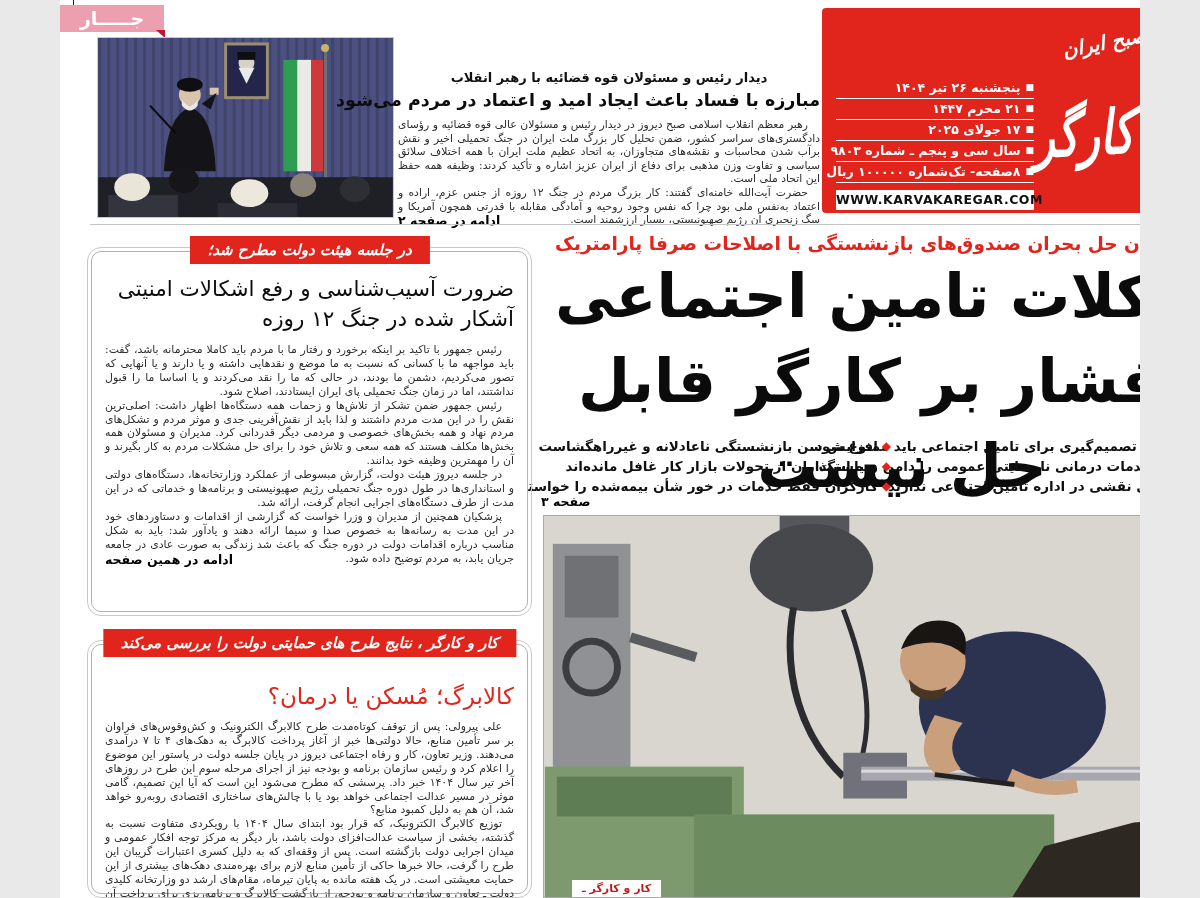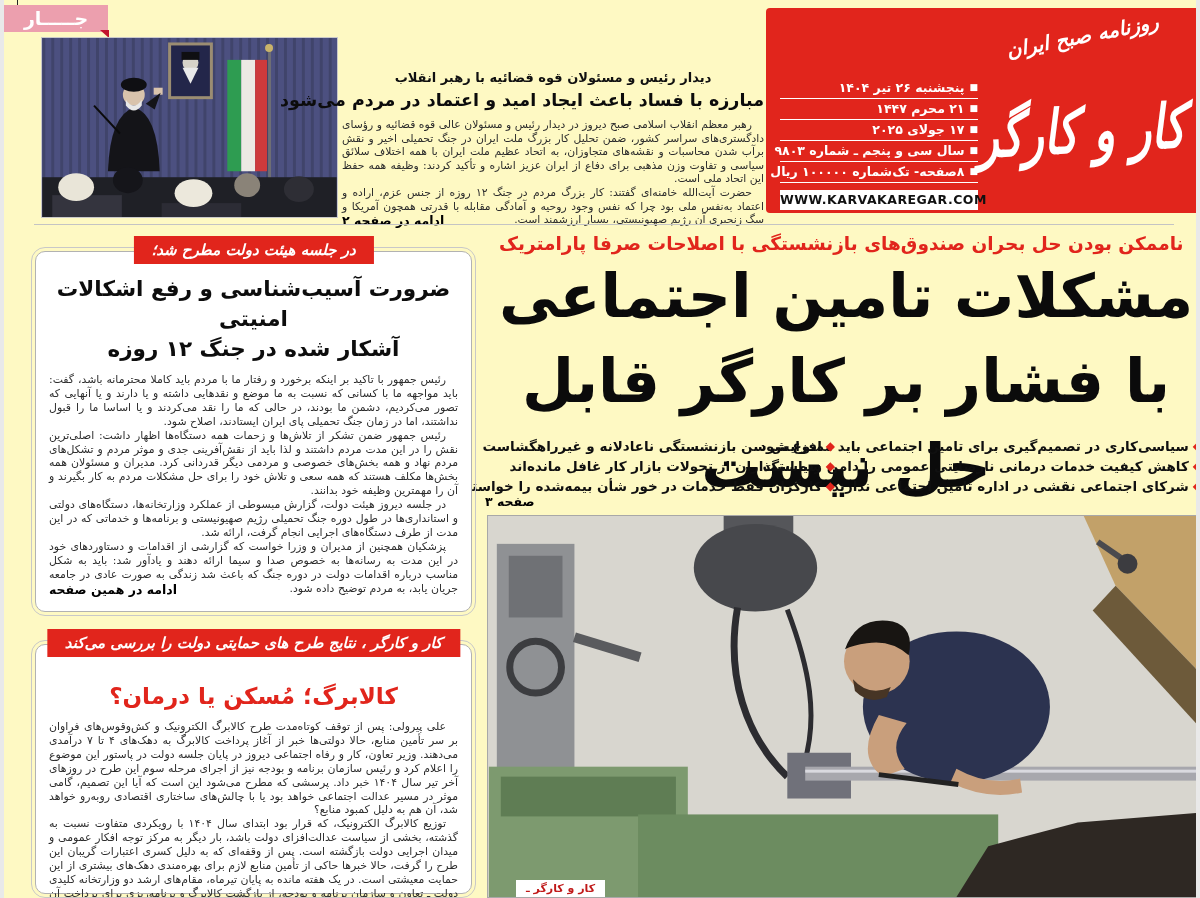--- a/index.html
+++ b/index.html
@@ -1,20 +1,20 @@
 <!DOCTYPE html>
 <html dir="rtl" lang="fa"><head>
 <meta charset="utf-8">
 <style>
   * { margin:0; padding:0; box-sizing:border-box; }
   html,body { background:#e9e9e9; }
   body { font-family:"DejaVu Sans", sans-serif; }
   #page {
-    position:relative; width:1192px; height:898px; margin:0 auto;
-    background:#fef9c3; overflow:hidden; direction:rtl;padding-left:41px;
+    position:relative; width:1080px; height:898px; margin:0 auto;
+    background:#ffffff; overflow:hidden; direction:rtl;padding-left:41px;
   }
   
   .corner-logo {
     position:absolute; left:0; top:5px; width:104px; height:27px;
     background:#ec9fae; color:#fff; font-weight:bold; font-size:19px;
     text-align:center; line-height:26px; letter-spacing:2px; direction:rtl;
   }
   .corner-logo .tri {
     position:absolute; right:-1px; bottom:-6px; width:0; height:0;
     border-left:9px solid transparent; border-top:8px solid #c2152d;
@@ -107,21 +107,21 @@
     position:absolute; left:31px; width:437px;
     border:1px solid #b2b2b2; outline:1px solid #c8c8c8; outline-offset:3px;
     border-radius:10px; background:#fff; padding:6px 13px 0;
   }
   .abox .pill {
     position:absolute; top:-16px; left:50%; transform:translateX(-50%);
     background:#e1251c; color:#fff; font-weight:bold; font-size:15px;
     padding:5px 18px; border-radius:0; white-space:nowrap;font-style:italic;
   }
   .abox .hl {
-    text-align:center; font-weight:bold; color:#0d0d0d;
+    font-weight:normal; color:#0d0d0d;
     font-size:21.5px; line-height:30px; margin-top:16px;
   }
   .abox .hl.red { color:#e1251c; font-size:23px; margin-top:30px; }
   .abox .body {
     margin-top:9px; font-size:10.9px; line-height:13.9px; color:#2c2c2c;
     text-align:justify;
   }
   .abox .body p { text-indent:12px; }
   .abox .cont { font-size:12.5px; font-weight:bold; color:#000; text-align:left; margin-top:-13.9px; }
   #article1 { top:251px; height:361px; }

